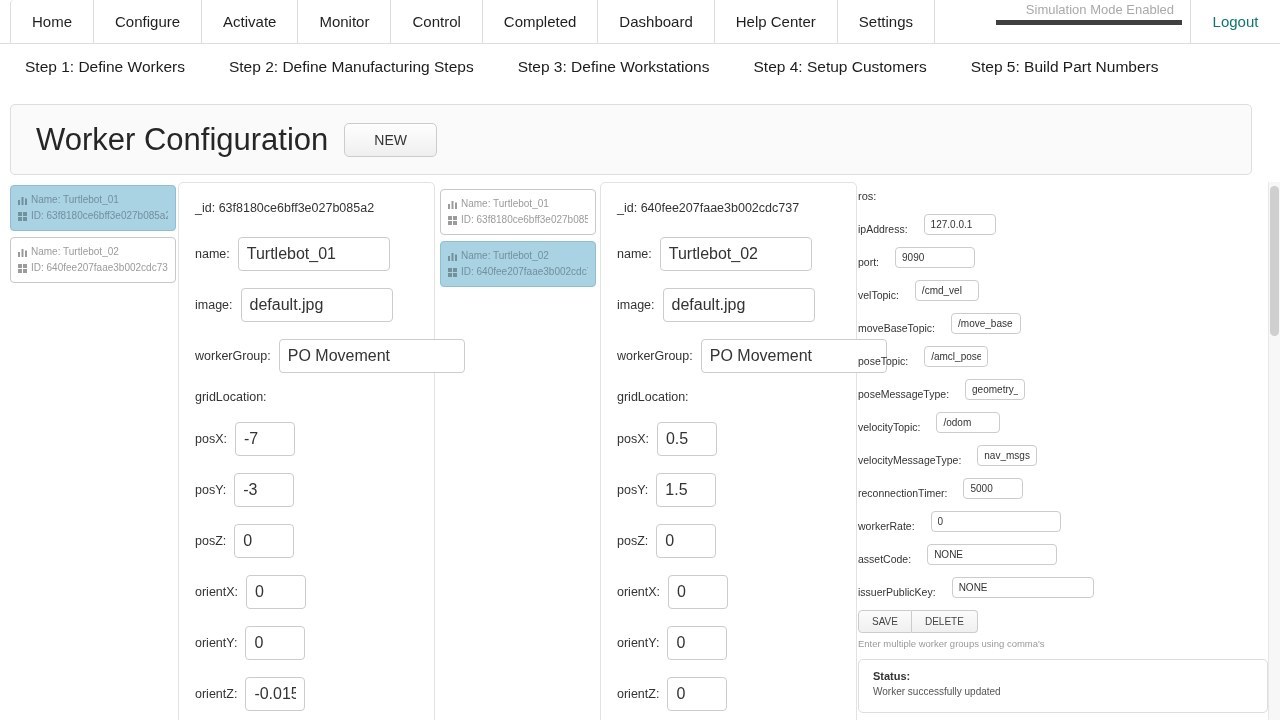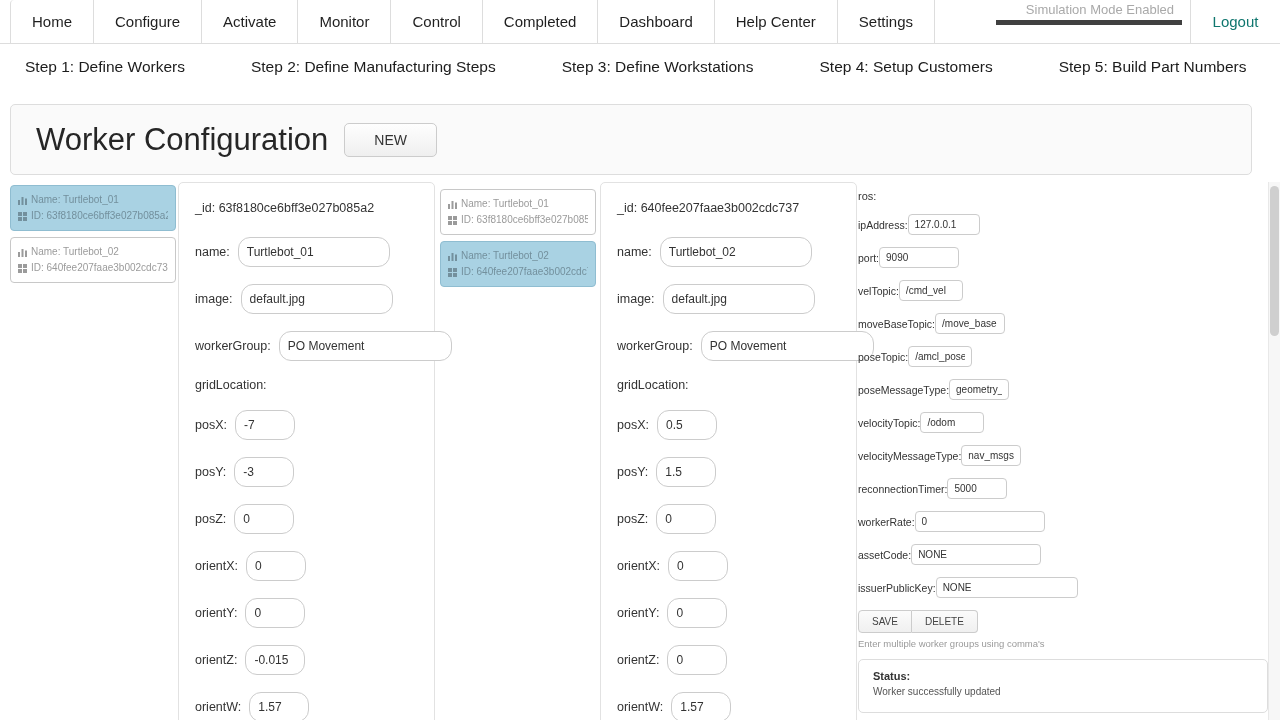--- a/index.html
+++ b/index.html
@@ -9,21 +9,21 @@
     background:#fff; color:#333; overflow:hidden; position:relative;
   }
   
   .topnav { position:absolute; top:0; left:0; width:1280px; height:44px; border-bottom:1px solid #ddd; background:#fff; }
   .nav-items { position:absolute; left:10px; top:0; display:flex; height:44px; }
   .nav-item { display:block; padding:0 21px; line-height:43px; font-size:15px; color:#1f1f1f; text-decoration:none; border-right:1px solid #ddd; white-space:nowrap; cursor:pointer; }
   .nav-item:first-child { border-left:1px solid #ddd; border-top-left-radius:4px; }
   .sim-mode { position:absolute; top:2px; right:98px; font-size:13px; color:#a9a9a9; padding:0 8px 3px 30px; border-bottom:5px solid #404040; }
   .logout { position:absolute; top:0; right:0; width:90px; height:44px; line-height:43px; text-align:center; font-size:15px; color:#0f766e; border-left:1px solid #ddd; text-decoration:none; cursor:pointer; }
   
-  .steps { position:absolute; top:44px; left:0; width:1280px; height:46px; display:flex; align-items:center; gap:66px; padding-left:25px; }
+  .steps { position:absolute; top:44px; left:0; width:1280px; height:46px; display:flex; align-items:center; gap:44px; padding-left:25px; }
   .step { font-size:15.5px; color:#1c1c1c; text-decoration:none; white-space:nowrap; cursor:pointer; }
   
   .page-header { position:absolute; top:104px; left:10px; width:1242px; height:71px; border:1px solid #ddd; border-radius:5px; background:#fafafa; display:flex; align-items:center; padding-left:25px; }
   .page-title { font-size:31px; font-weight:400; color:#262626; }
   .new-btn { margin-left:16px; padding:8px 29px; font-size:14px; color:#333; border:1px solid #ccc; border-radius:5px; background:linear-gradient(#fefefe,#efefef); cursor:pointer; font-family:inherit;text-align:center; }
   
   .worker-list { position:absolute; display:flex; flex-direction:column; gap:6px; }
   .list-left { top:185px; left:10px; width:166px; }
   .list-mid  { top:189px; left:440px; width:156px; }
   .worker-item { border:1px solid #c8c8c8; border-radius:4px; background:#fff; color:#9b9b9b; padding:6px 7px; cursor:pointer; }
@@ -32,28 +32,28 @@
   .wi-icon { width:9px; height:9px; flex:0 0 9px; display:inline-block; }
   .wi-icon svg { display:block; width:9px; height:9px; }
   
   .form-panel { position:absolute; top:182px; width:257px; height:560px; border:1px solid #e2e2e2; border-radius:5px; background:#fff; padding:18px 16px; }
   .form1 { left:178px; }
   .form2 { left:600px; }
   .id-line { font-size:12.5px; color:#333; margin-bottom:22px; }
   .field { display:flex; align-items:center; gap:8px; margin-bottom:17px; font-size:12.5px; color:#333; }
   .field label { white-space:nowrap; }
   .grid-label { font-size:12.5px; color:#333; margin:4px 0 18px; }
-  input { border:1px solid #ccc; border-radius:12px; padding:7px 8px; font-size:12px; color:#333; font-family:inherit; background:#fff; }
+  input { border:1px solid #ccc; border-radius:4px; padding:7px 8px; font-size:16px; color:#333; font-family:inherit; background:#fff; }
   .in-md { width:152px; }
   .in-lg { width:186px; }
   .in-sm { width:60px; }
   
   .ros-panel { position:absolute; top:182px; left:858px; width:410px; padding-top:8px; }
   .ros-title { font-size:11px; color:#333; margin-bottom:12px; }
-  .ros-field { display:flex; align-items:center; gap:0; margin-bottom:12px; font-size:10.5px; color:#333; }
+  .ros-field { display:flex; align-items:flex-end; gap:16px; margin-bottom:12px; font-size:10.5px; color:#333; }
   .ros-field input { padding:4px 6px; font-size:10px; border-radius:4px; }
   .r-a { width:72px; } .r-b { width:80px; } .r-c { width:64px; } .r-d { width:70px; }
   .r-e { width:60px; } .r-f { width:130px; } .r-g { width:142px; }
   .btn-row { display:flex; margin-top:2px; }
   .small-btn { font-size:10px; color:#444; padding:5px 13px; border:1px solid #ccc; background:linear-gradient(#fbfbfb,#f0f0f0); cursor:pointer; font-family:inherit; }
   .small-btn.first { border-radius:4px 0 0 4px; }
   .small-btn.second { border-radius:0 4px 4px 0; border-left:none; }
   .hint { font-size:9.5px; color:#9a9a9a; margin-top:5px; }
   .status-box { margin-top:10px; border:1px solid #ddd; border-radius:5px; padding:10px 14px; background:#fff; height:54px; }
   .status-title { font-size:11px; font-weight:bold; color:#333; margin-bottom:4px; }

